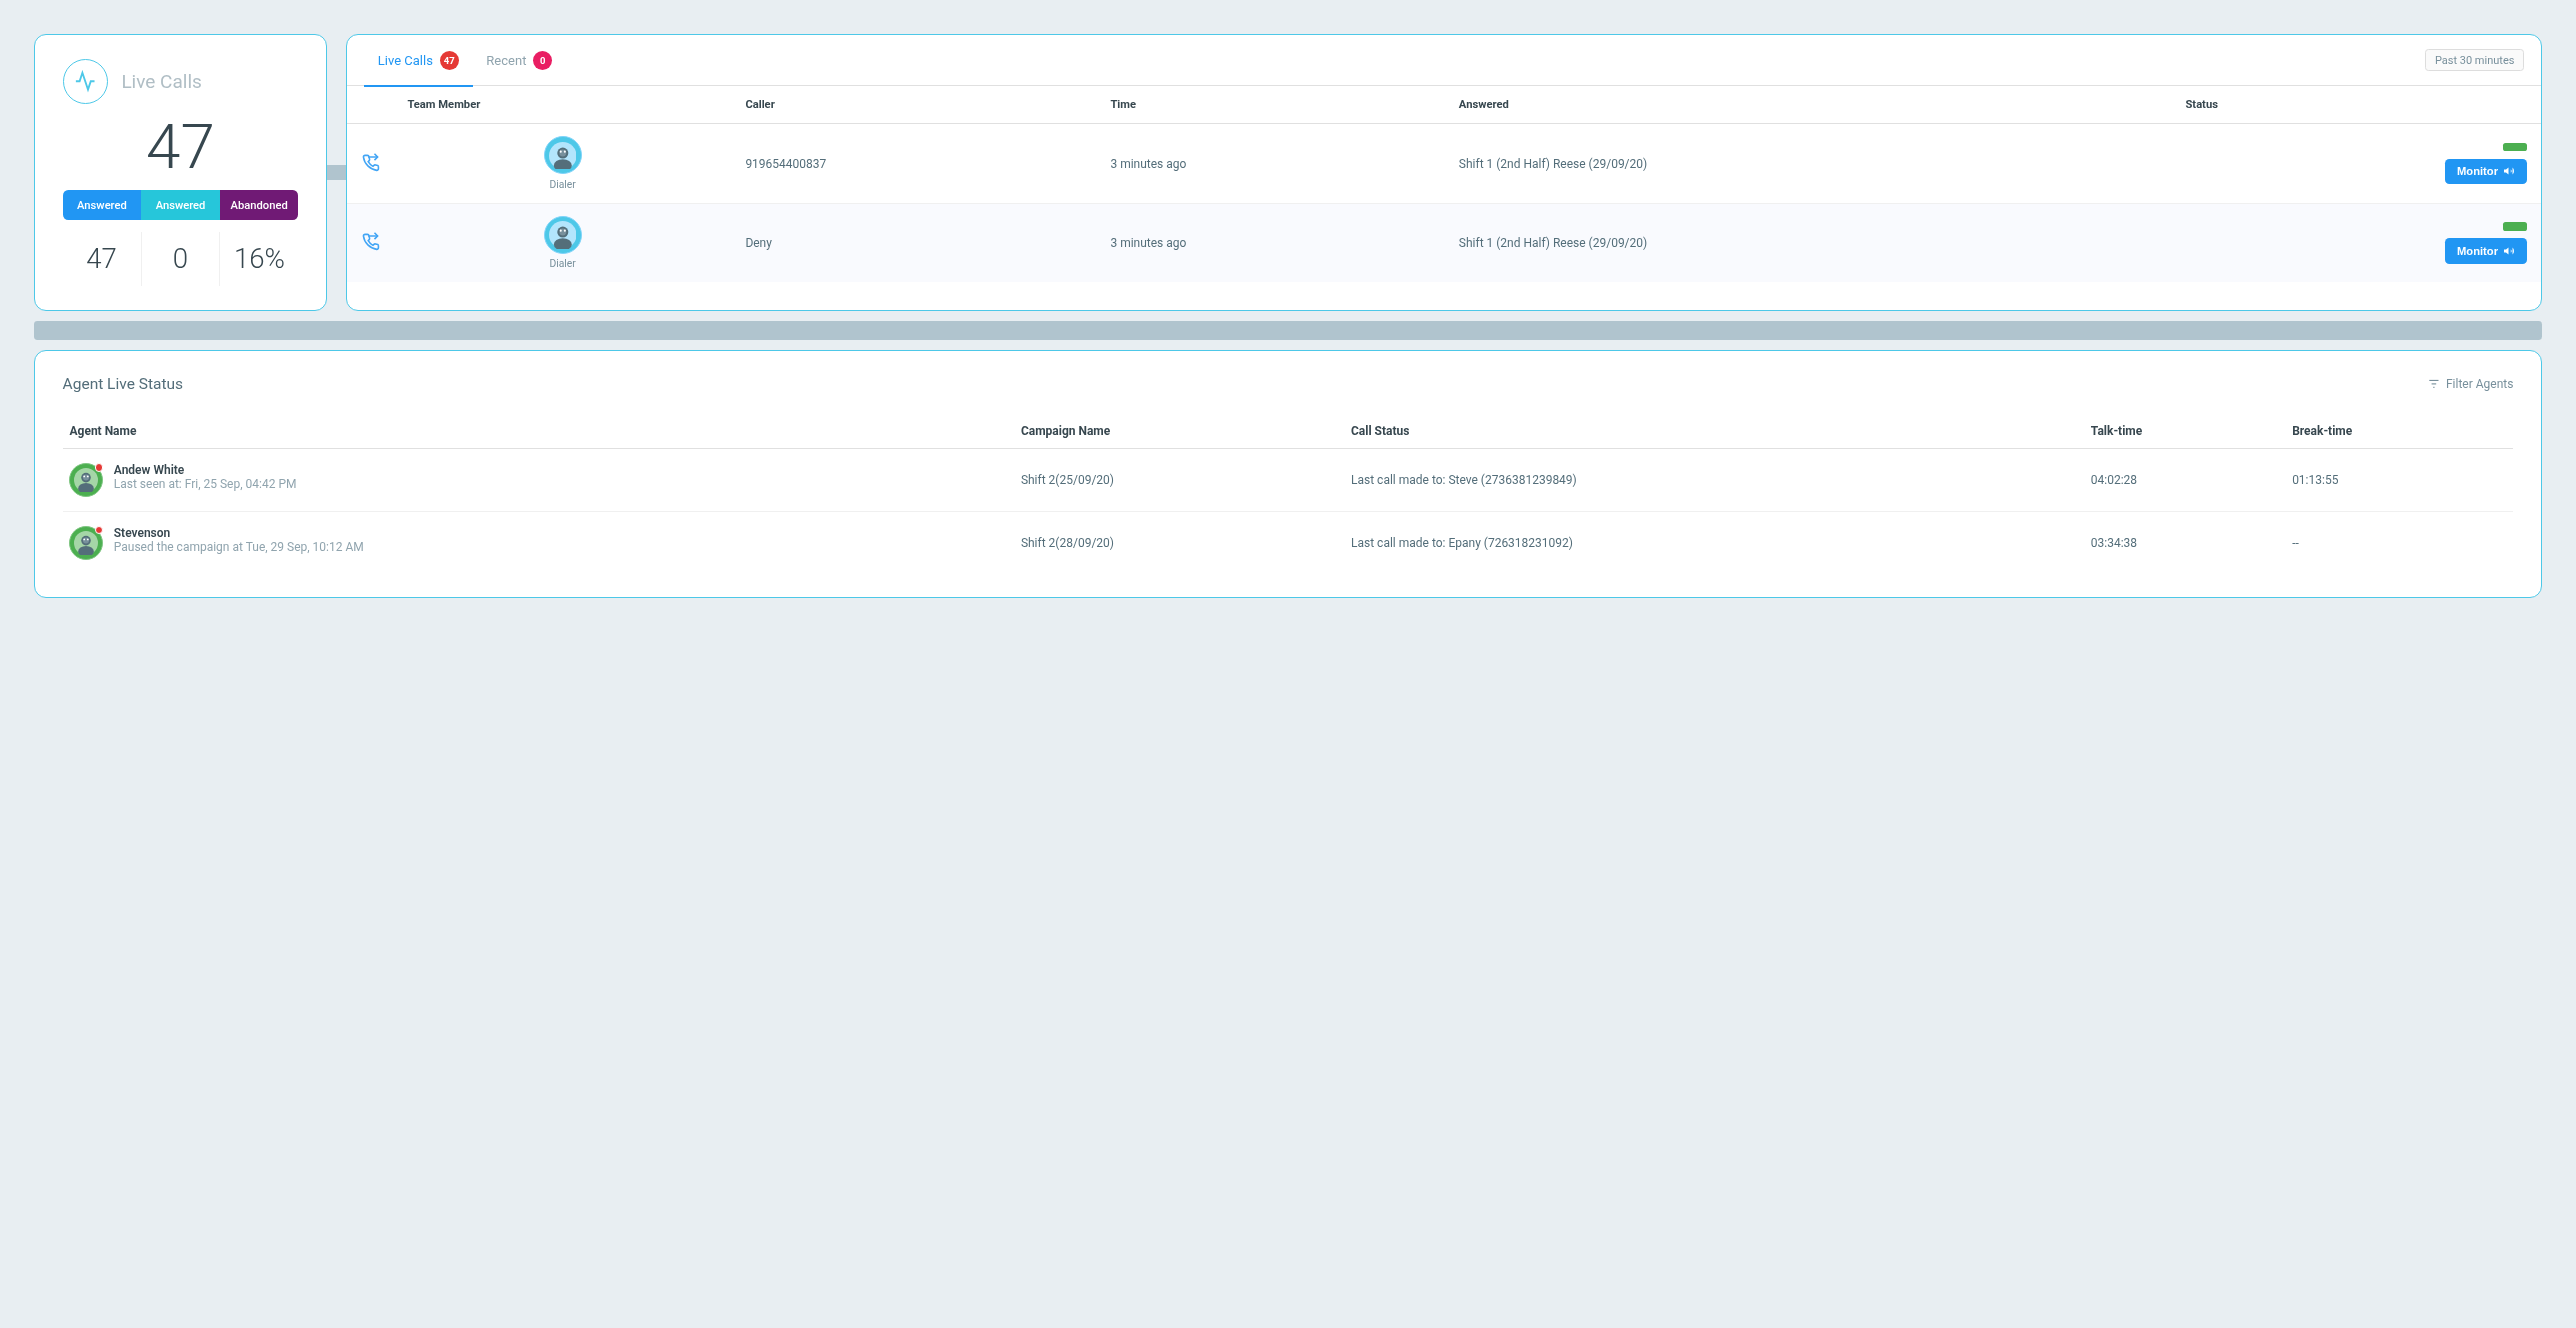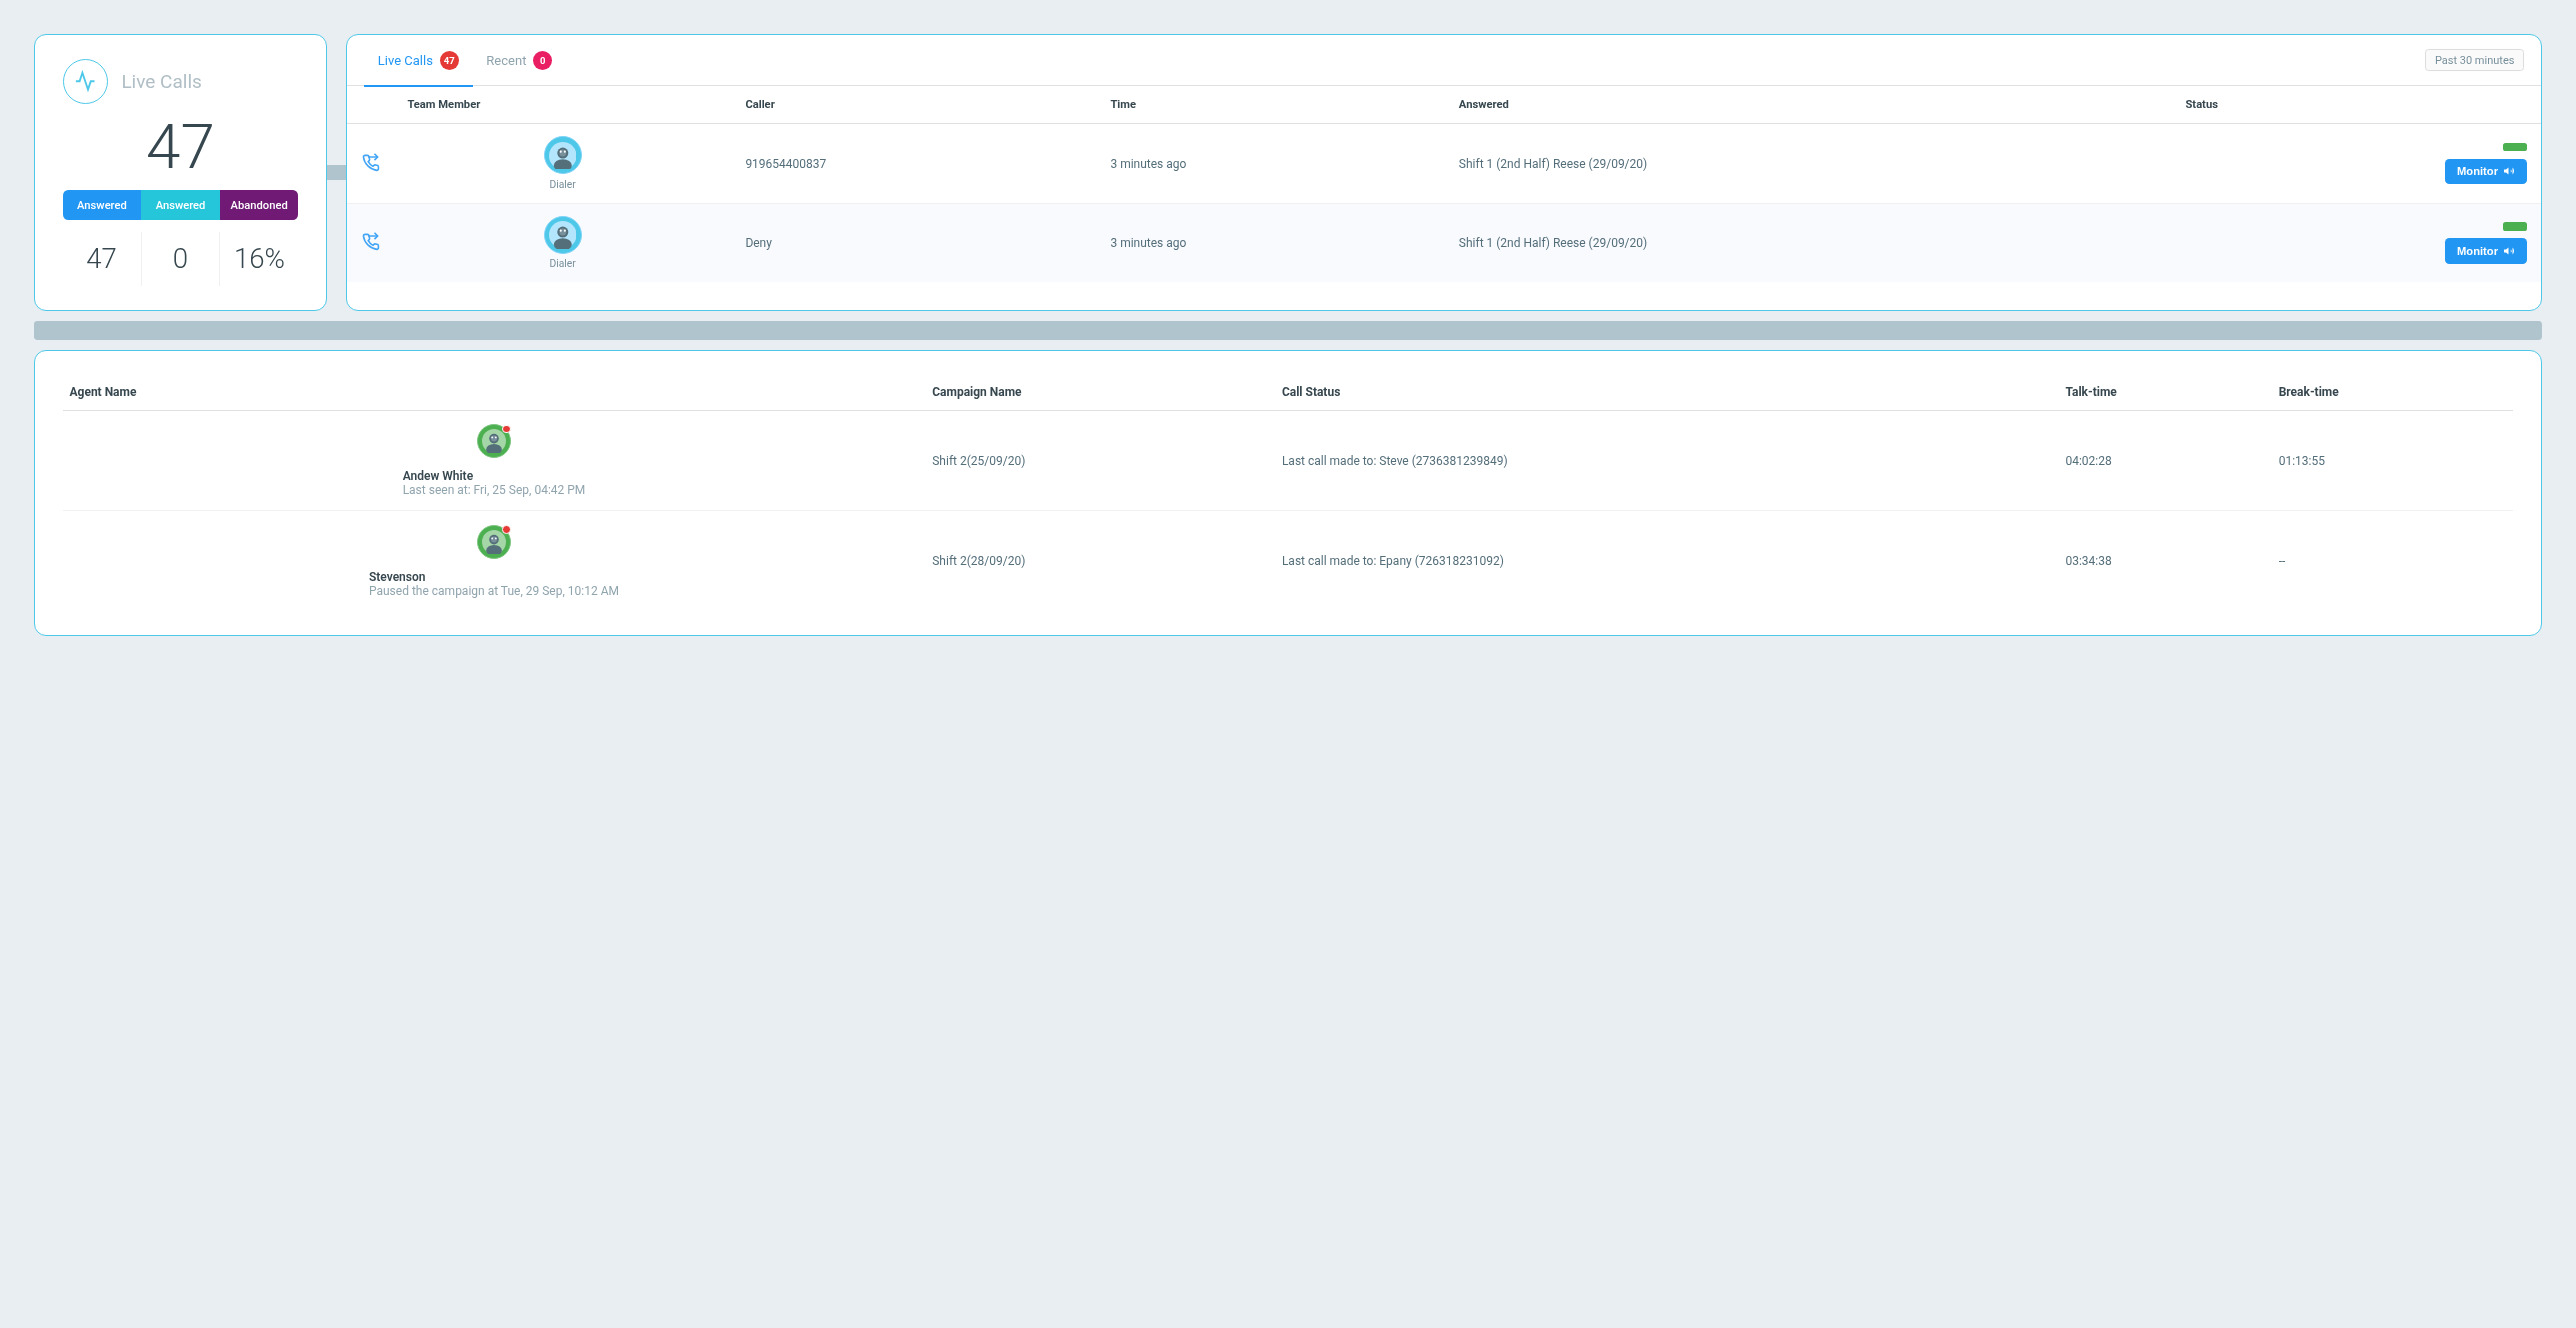--- a/index.html
+++ b/index.html
@@ -297,23 +297,21 @@
       font-size: 12px;
       color: #546e7a;
       border-bottom: 0.9px solid #f0f0f0;
       vertical-align: middle;
     }
 
     .agent-table tr:last-child td { border-bottom: none; }
 
     .agent-name-cell {
       display: flex;
-      align-items: center;
       gap: 10.3px;
-      flex-direction: column;
     }
 
     .agent-avatar {
       width: 34px;
       height: 34px;
       border-radius: 50%;
       background: #4caf50;
       border: 1.7px solid #81c784;
       display: flex;
       align-items: center;
@@ -479,20 +477,31 @@
     </td>
   </tr>
         </tbody>
     </table>
   </div>
 </div>
 
 <div style="background:#b0c4ce; height:19px; border-radius:3.4px; margin: -6.9px 0;"></div>
 
 <div class="agent-status-card">
+  <div class="agent-status-header">
+    <span class="agent-status-title">Agent Live Status</span>
+    <div class="filter-btn">
+      <svg width="13.8" height="13.8" viewBox="0 0 24 24" fill="none" stroke="#78909c" stroke-width="2">
+        <line x1="4" y1="6" x2="20" y2="6"></line>
+        <line x1="8" y1="12" x2="16" y2="12"></line>
+        <line x1="11" y1="18" x2="13" y2="18"></line>
+      </svg>
+      <span>Filter Agents</span>
+    </div>
+  </div>
 
   <table class="agent-table">
     <thead>
       <tr>
         <th>Agent Name</th>
         <th>Campaign Name</th>
         <th>Call Status</th>
         <th>Talk-time</th>
         <th>Break-time</th>
       </tr>

